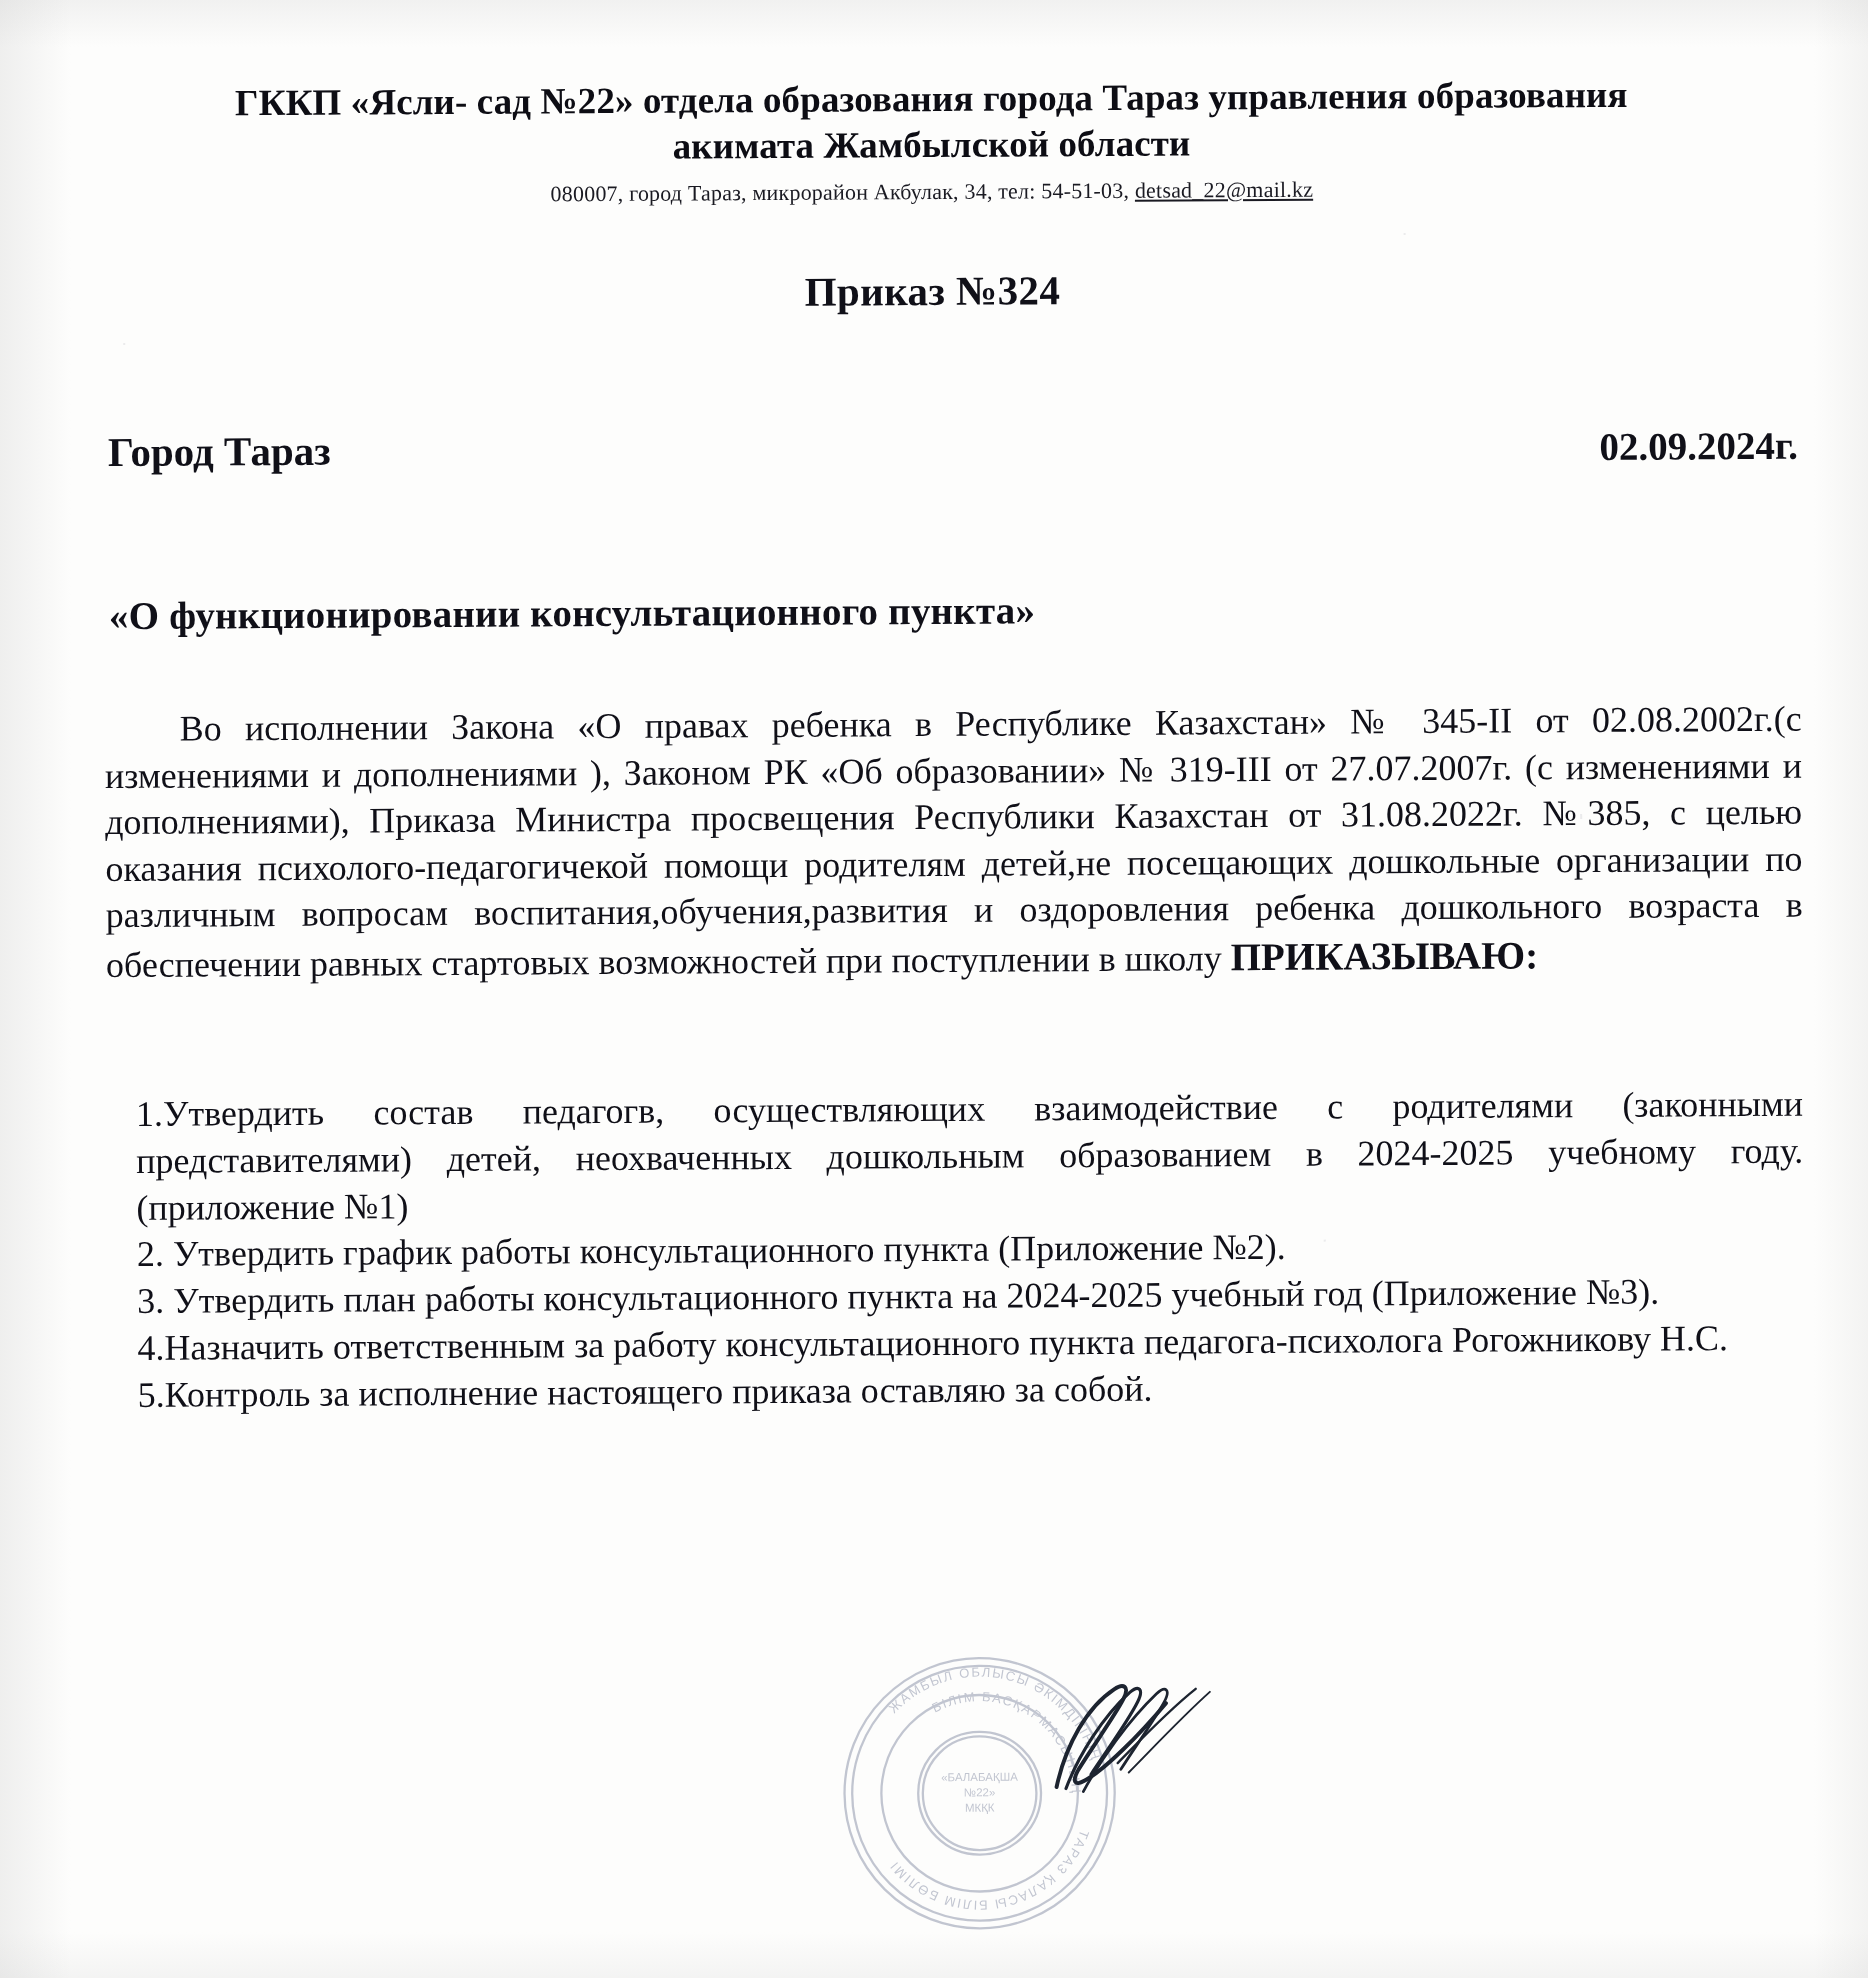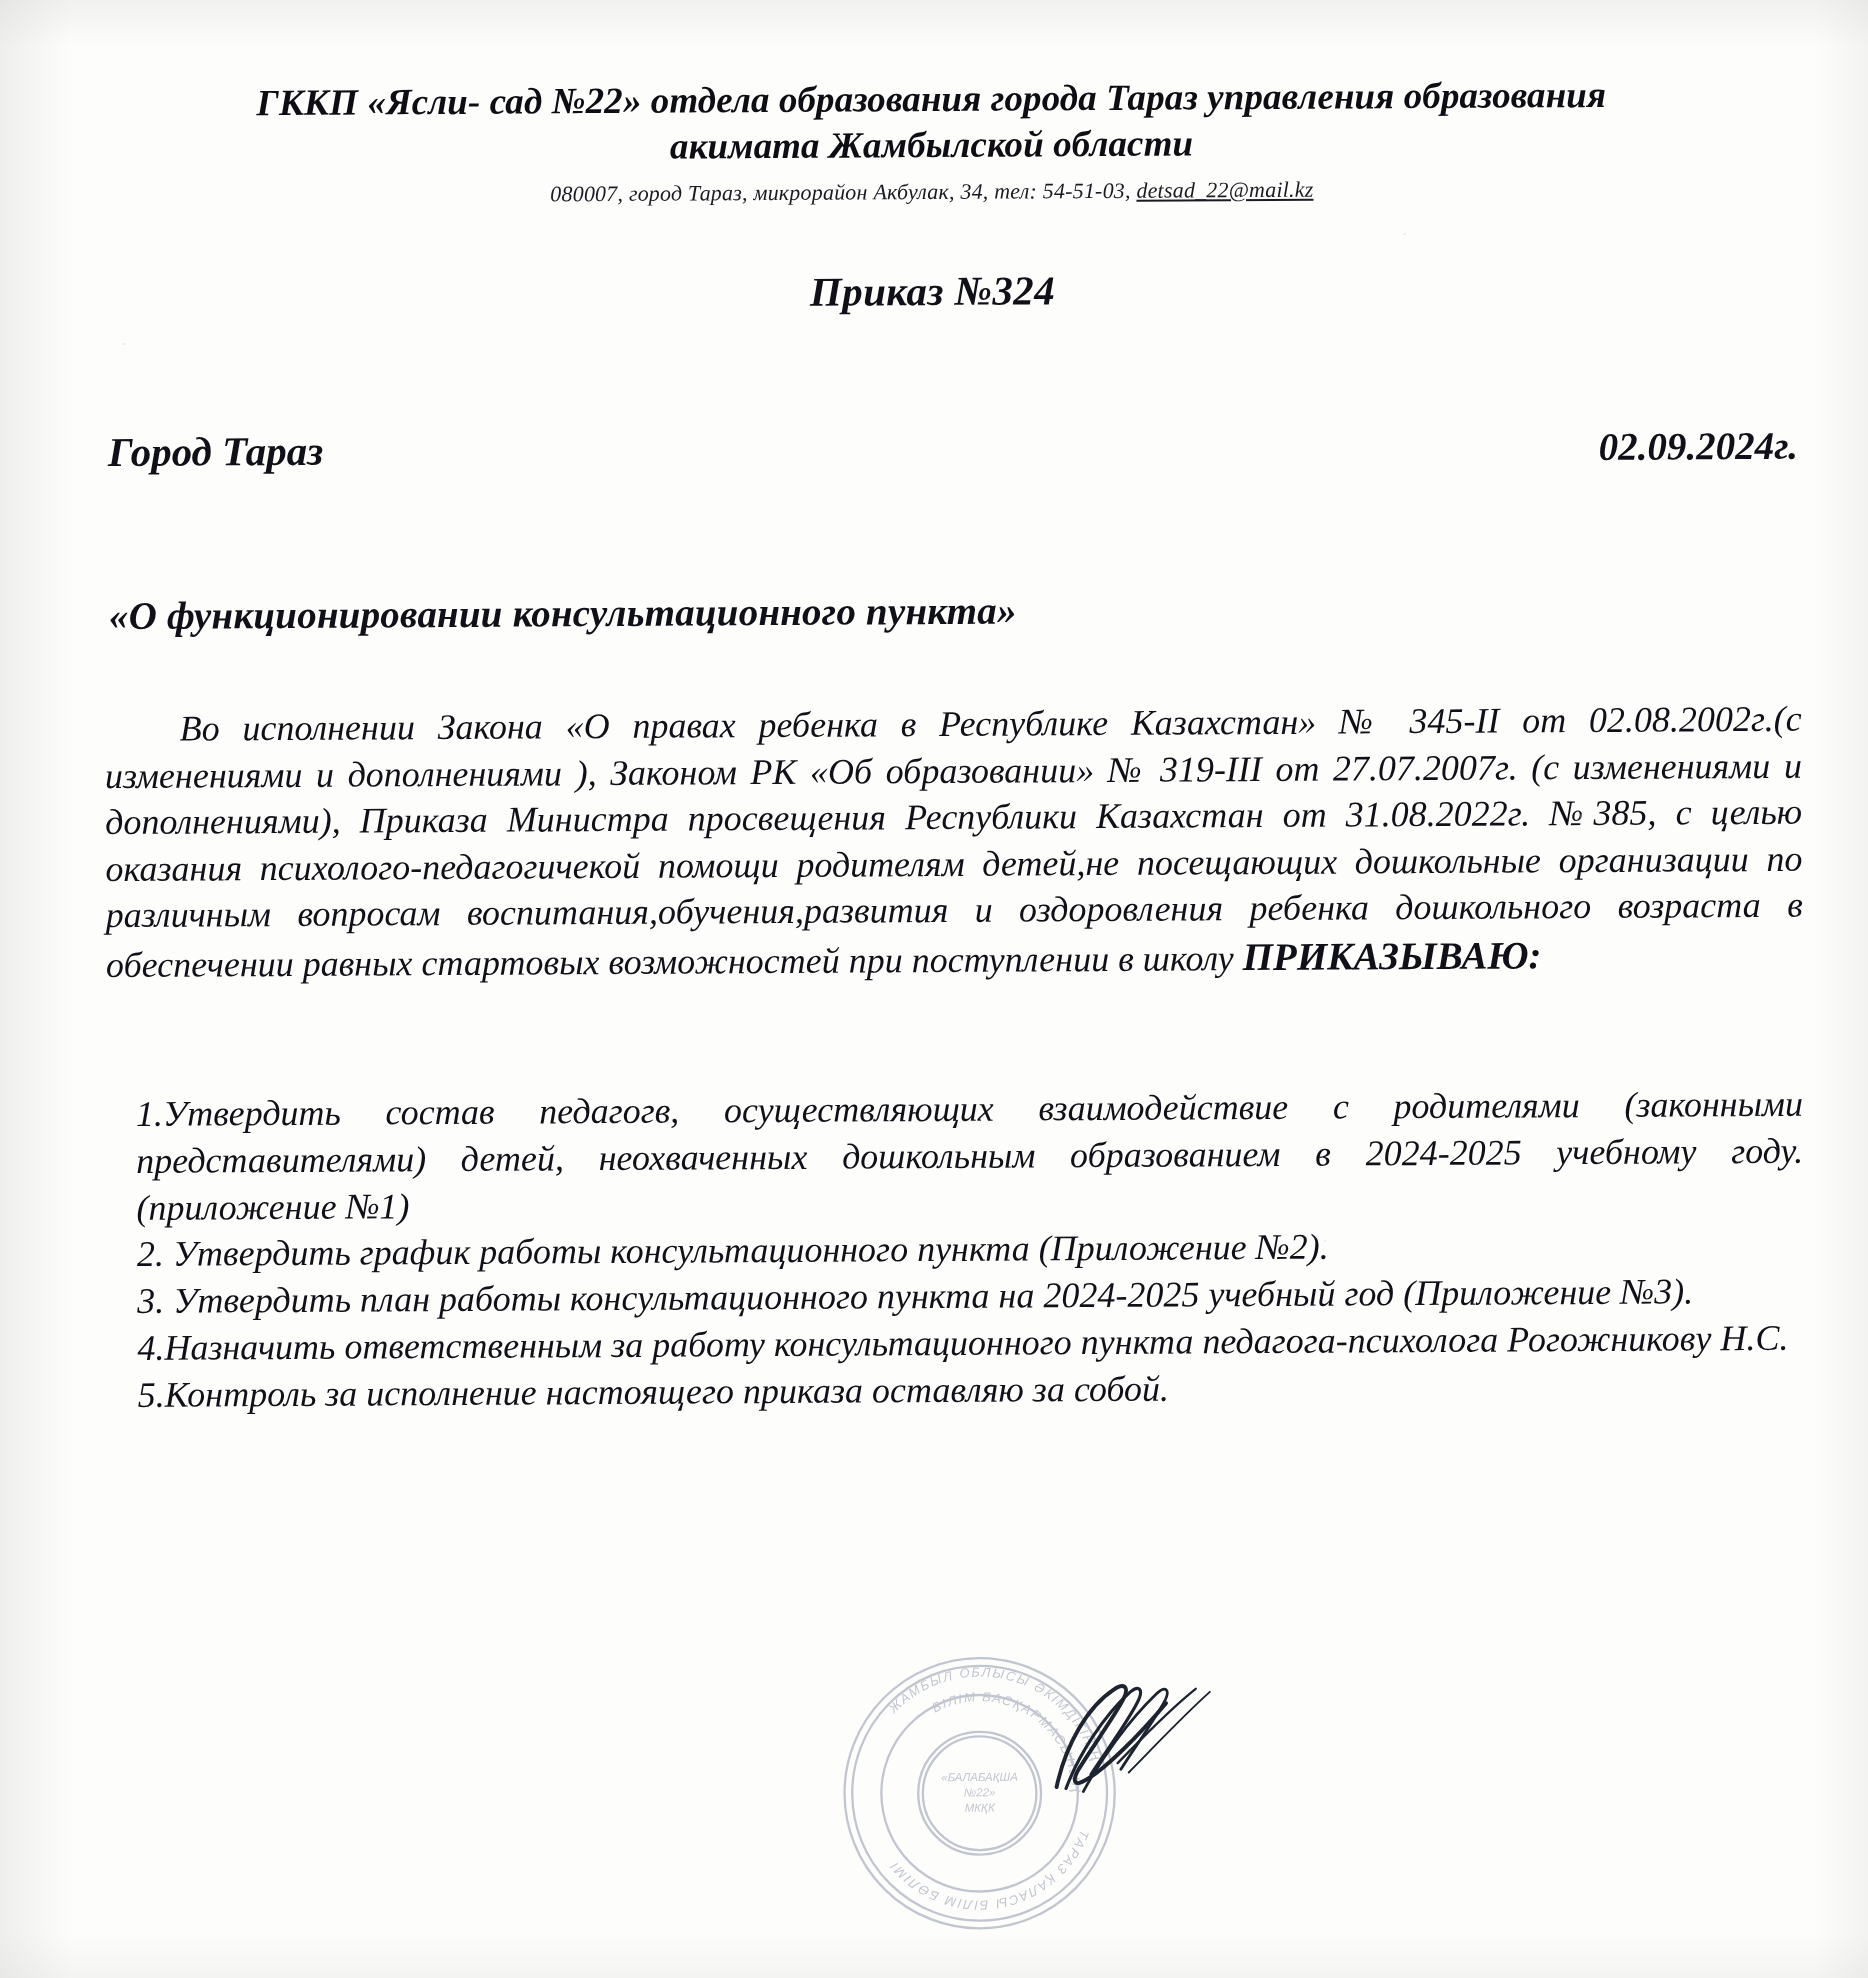--- a/index.html
+++ b/index.html
@@ -14,21 +14,20 @@
     font-family: "Liberation Serif", "DejaVu Serif", serif;
     color: #101018;
     position: relative;
   }
 
   
   #page {
     position: absolute;
     inset: 0;
     background: #fdfdfc;
-    font-style: italic;
   }
 
   
   #page::before {
     content: "";
     position: absolute;
     inset: 0;
     pointer-events: none;
     background:
       linear-gradient(to right, rgba(205,205,205,.30) 0px, rgba(255,255,255,0) 71px),

